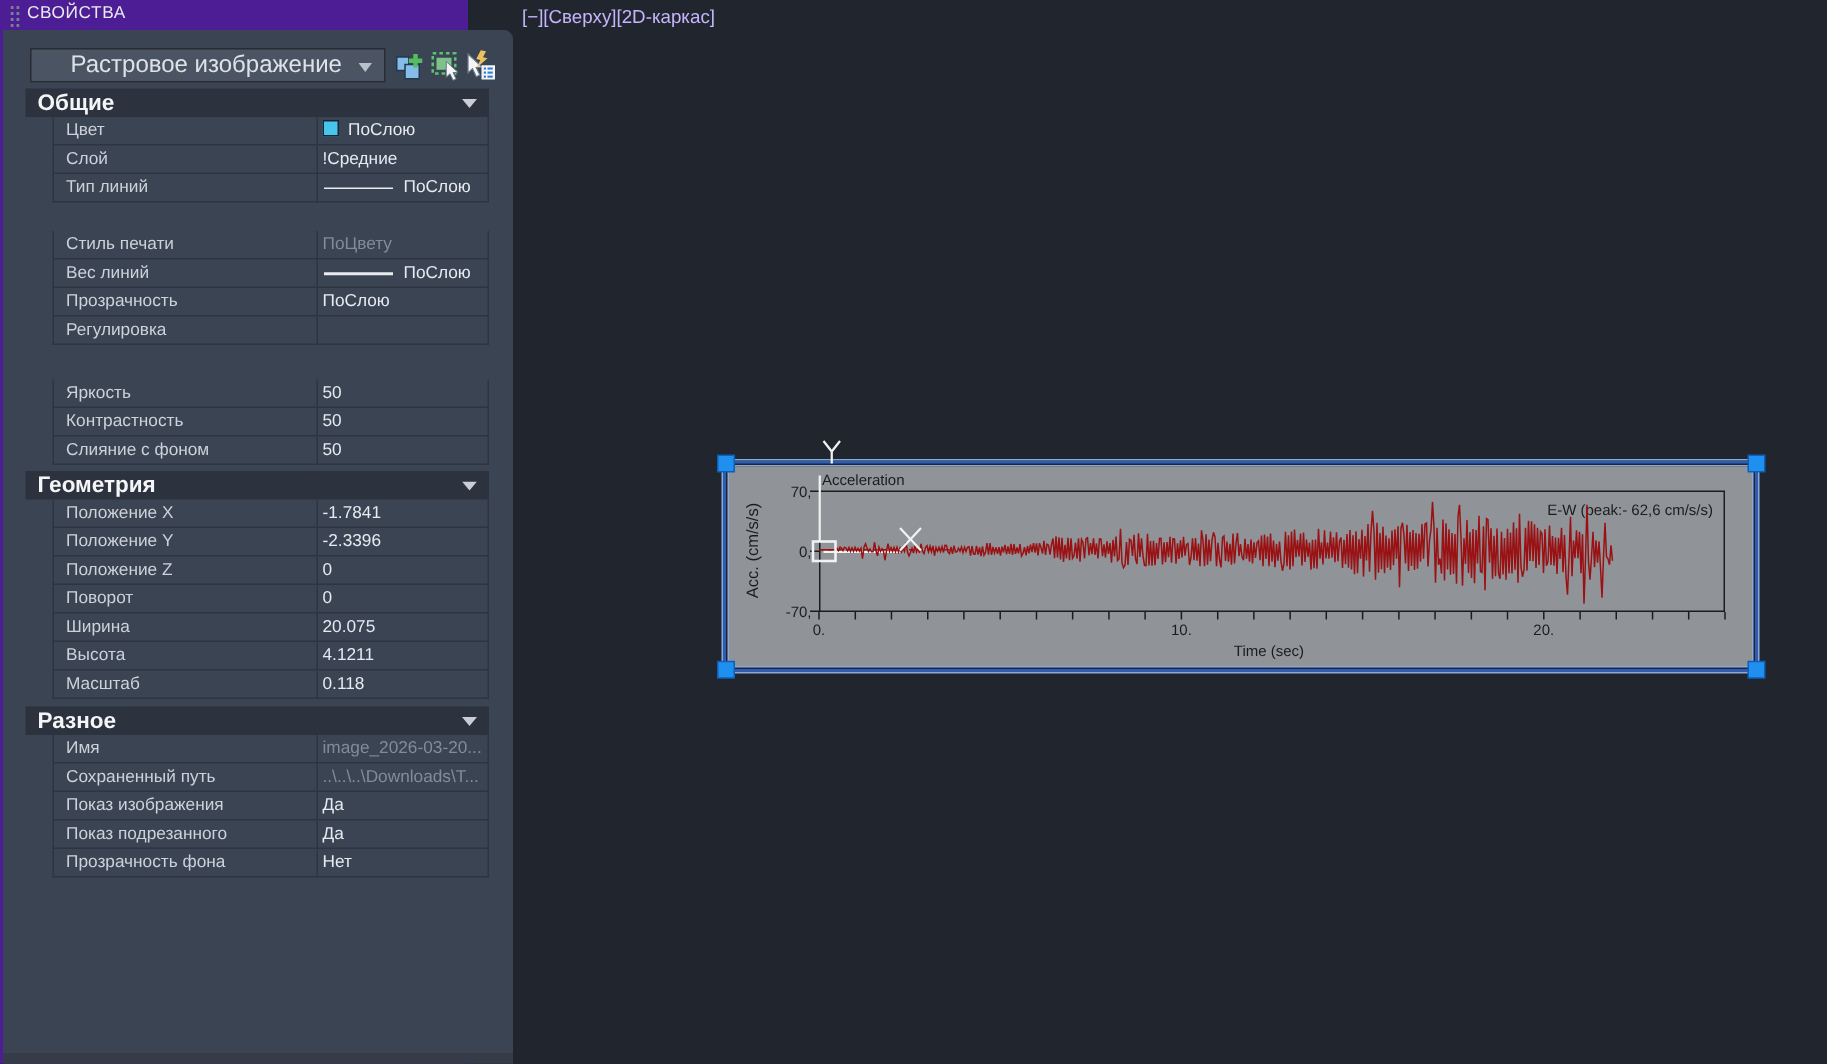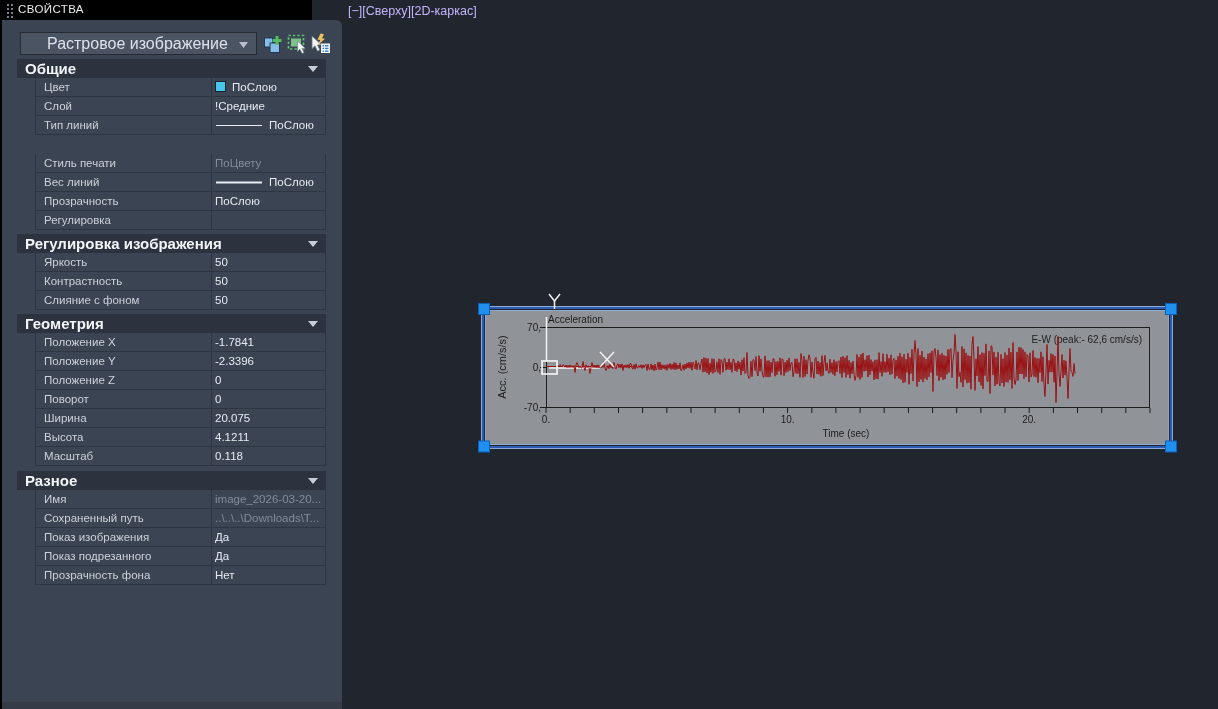--- a/index.html
+++ b/index.html
@@ -1,16 +1,16 @@
 <!DOCTYPE html>
 <html><head><meta charset="utf-8">
 <style>
 * { margin:0; padding:0; box-sizing:border-box; }
 body { width:1218px; height:709px; overflow:hidden; font-family:"Liberation Sans",sans-serif; background:#21262e; }
-#panel { position:absolute; left:0; top:0; width:312px; height:709px; background:#000000; }
+#panel { position:absolute; left:0; top:0; width:312px; height:709px; background:#4c1d95; }
 #pbody { position:absolute; left:2px; top:20px; width:340px; height:689px; background:#3b4452; border-top-right-radius:6px; }
 #ptitle { position:absolute; left:18px; top:3px; color:#e9ebee; font-size:11.5px; letter-spacing:0.4px; }
 #combo { position:absolute; left:18px; top:12px; width:237px; height:23px; background:#4a5463; border:1px solid #262b34; color:#dde2e9; font-size:16px; line-height:21px; padding-left:26px; }
 #combo svg { position:absolute; right:8px; top:9px; }
 .sech { position:absolute; left:17px; width:309px; height:19px; background:#2c323e; color:#f3f5f7; font-weight:bold; font-size:15px; line-height:19px; }
 .sech span { margin-left:8px; }
 .row { position:absolute; left:35px; width:291px; height:19px; border-bottom:1px solid #2e3542; font-size:11.5px; line-height:18px; color:#ccd2da; }
 .row .lab { position:absolute; left:0; top:0; width:175px; height:19px; padding-left:8px; border-left:1px solid #2e3542; overflow:hidden; white-space:nowrap; }
 .row .val { position:absolute; left:176px; top:0; width:115px; height:19px; padding-left:3px; border-left:1px solid #2e3542; border-right:1px solid #2e3542; color:#e6ebf1; overflow:hidden; white-space:nowrap; }
 .vt.gray { color:#828c99; }
@@ -90,23 +90,20 @@
         </svg><span class="vt" style="margin-left:4px">ПоСлою</span></div>
     </div>
 <div class="row" style="top:192.0px">
       <div class="lab">Прозрачность</div>
       <div class="val"><span class="vt">ПоСлою</span></div>
     </div>
 <div class="row" style="top:211.0px">
       <div class="lab">Регулировка</div>
       <div class="val"><span class="vt"></span></div>
     </div>
-  <div class="sech" style="top:234px"><span>Регулировка изображения</span><svg width="10" height="6" style="position:absolute;right:8px;top:7px">
-        <path d="M0,0 L10,0 L5,6 Z" fill="#c9ced6"></path>
-      </svg></div>
 <div class="row" style="top:253px">
       <div class="lab">Яркость</div>
       <div class="val"><span class="vt">50</span></div>
     </div>
 <div class="row" style="top:272.0px">
       <div class="lab">Контрастность</div>
       <div class="val"><span class="vt">50</span></div>
     </div>
 <div class="row" style="top:291.0px">
       <div class="lab">Слияние с фоном</div>

